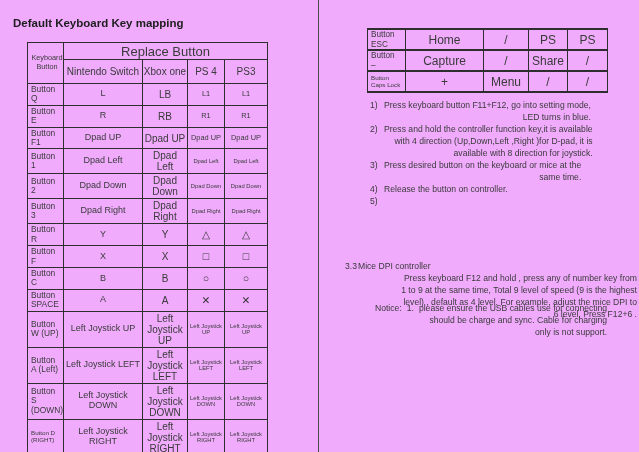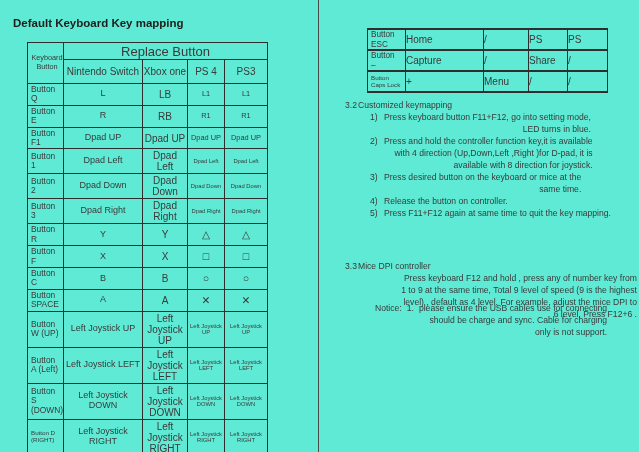--- a/index.html
+++ b/index.html
@@ -1,17 +1,17 @@
 <!DOCTYPE html>
 <html><head>
 <meta charset="utf-8">
 <style>
   * { margin:0; padding:0; box-sizing:border-box; }
   body { background:#ffffff; font-family:"Liberation Sans", sans-serif; }
-  .page { position:relative; width:639px; height:452px; background:#5eead4; color:#3a3a3a; overflow:hidden; }
+  .page { position:relative; width:639px; height:452px; background:#f0abfc; color:#3a3a3a; overflow:hidden; }
   .divider { position:absolute; left:318px; top:0; width:1px; height:452px; background:#4a4a4a; }
 
   .pre { white-space:pre-line;text-align:right; }
 
   
   .left-pane { position:absolute; left:0; top:0; width:318px; height:452px; }
   .title { position:absolute; left:13px; top:17px; font-size:11.5px; font-weight:bold; color:#1d1d1d; }
 
   table.kt { position:absolute; left:27px; top:42px; width:240px; border-collapse:collapse; table-layout:fixed; color:#3a3a3a; }
   table.kt td { border:1px solid #2e2e2e; vertical-align:middle; }
@@ -27,21 +27,21 @@
   .kt .c2, .kt .c3 { font-size:7.4px; }
   .kt .tiny { font-size:5.8px; }
   .kt .sym { font-size:10.5px; font-weight:300; }
 
   
   .right-pane { position:absolute; left:319px; top:0; width:320px; height:452px; }
   table.rt { position:absolute; left:48px; top:28px; width:240px; border-collapse:collapse; table-layout:fixed; color:#3a3a3a; }
   table.rt td { border:1px solid #2e2e2e; border-top-width:2px; border-bottom-width:2px; vertical-align:middle; height:21px; }
   .rt .key-cell { font-size:8.2px; line-height:1.12; padding-left:3px; text-align:left; }
   .rt .key-small { font-size:6.2px; }
-  .rt .val { text-align:left; font-size:10px; }
+  .rt .val { text-align:center; font-size:12px; }
 
   .rtext { font-size:8.6px; line-height:12px; color:#3a3a3a; }
   .sec-head { display:flex; }
   .sec-num { width:13px; flex:none; }
   .sec-32 { position:absolute; left:26px; top:99px; width:290px; }
   .sec-32 .items { margin-left:25px; }
   .item { display:flex; }
   .item-num { width:14px; flex:none; }
   .sec-33 { position:absolute; left:26px; top:228px; width:292px;margin-top:32px; }
   .sec-33 .body { margin-left:13px; }
@@ -244,24 +244,20 @@
 Caps Lock</td>
             <td class="val c0">+</td>
             <td class="val c1">Menu</td>
             <td class="val c2">/</td>
             <td class="val c3">/</td>
           </tr>
         </tbody>
     </table>
 
     <div class="sec-32 rtext">
-      <div class="sec-head">
-        <span class="sec-num">3.2</span>
-        <span class="sec-title">Customized keymapping</span>
-      </div>
       <div class="items" id="sec32-items">
           <div class="item">
             <span class="item-num">1)</span>
             <span class="pre">Press keyboard button F11+F12, go into setting mode,
 LED turns in blue.</span>
           </div>
           <div class="item">
             <span class="item-num">2)</span>
             <span class="pre">Press and hold the controller function key,it is available
 with 4 direction (Up,Down,Left ,Right )for D-pad, it is
@@ -271,21 +267,20 @@
             <span class="item-num">3)</span>
             <span class="pre">Press desired button on the keyboard or mice at the
 same time.</span>
           </div>
           <div class="item">
             <span class="item-num">4)</span>
             <span class="pre">Release the button on controller.</span>
           </div>
           <div class="item">
             <span class="item-num">5)</span>
-            <span class="pre">Press F11+F12 again at same time to quit the key mapping.</span>
           </div>
         </div>
     </div>
 
     <div class="sec-33 rtext">
       <div class="sec-head">
         <span class="sec-num">3.3</span>
         <span class="sec-title">Mice DPI controller</span>
       </div>
       <div class="body pre">Press keyboard F12 and hold , press any of number key from

